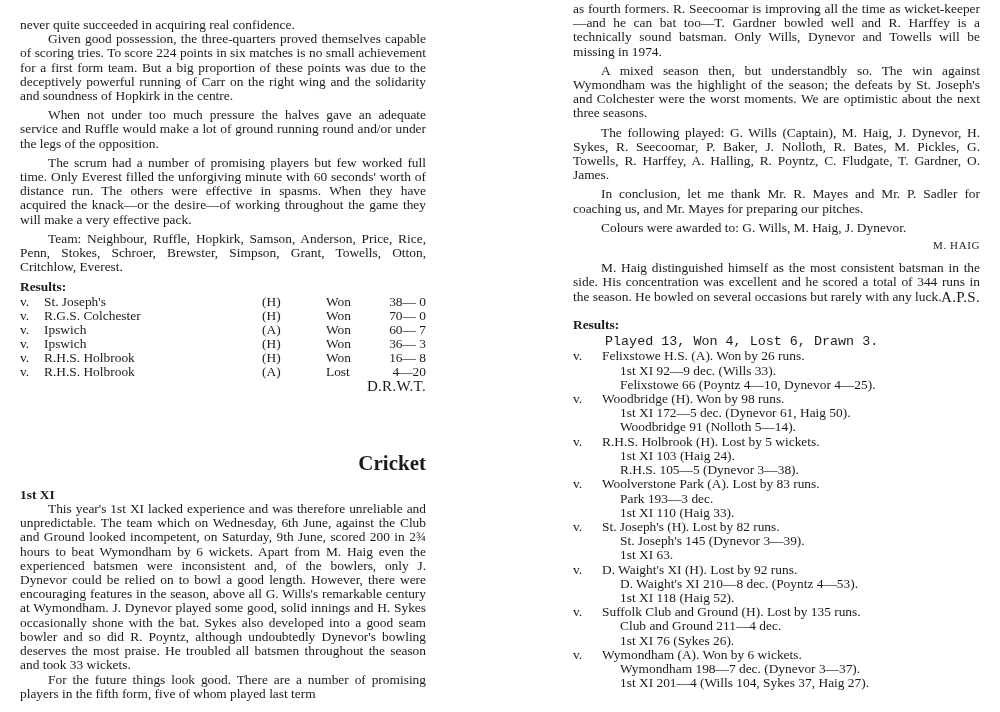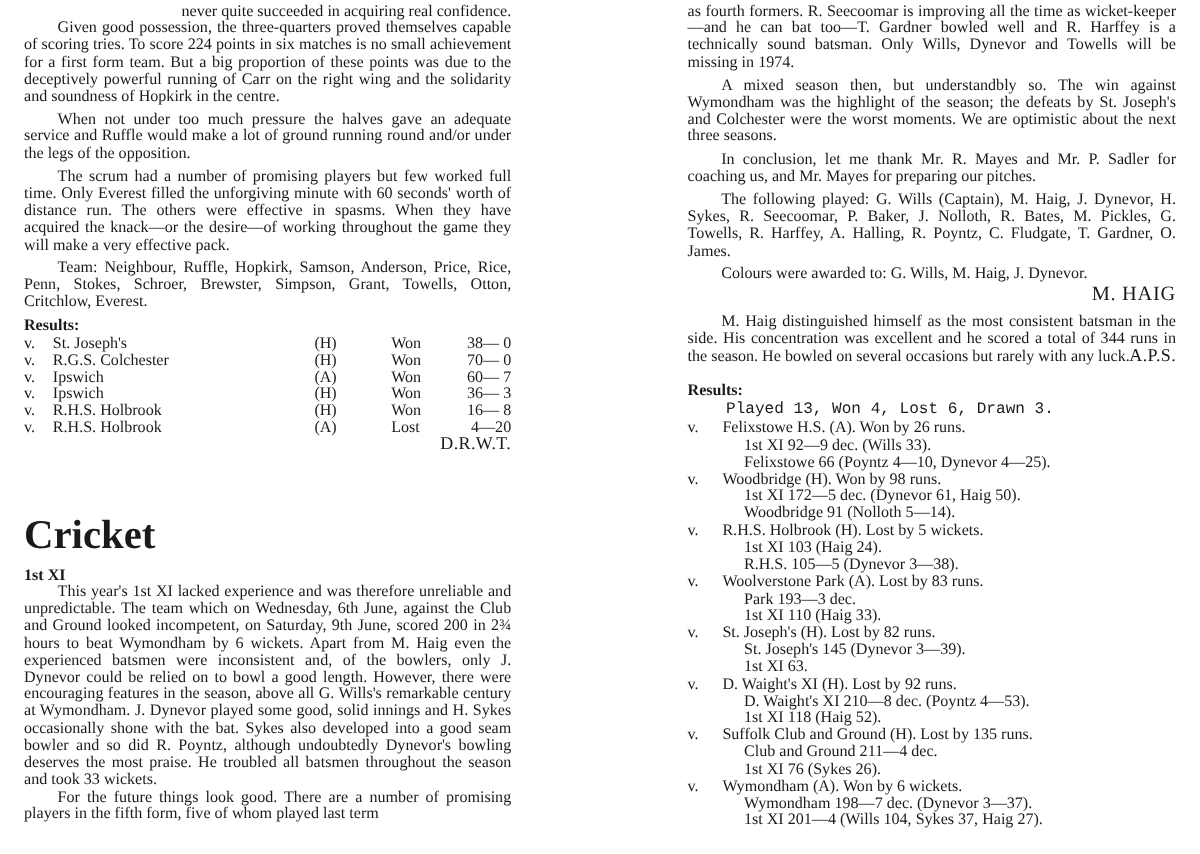--- a/index.html
+++ b/index.html
@@ -8,37 +8,37 @@
     font-family: "Liberation Serif", "DejaVu Serif", serif; color: #1a1a1a;
     font-size: 13.4px; line-height: 14.2px;
   }
   .col { position: absolute; top: 2px; }
   .left { left: 20px; width: 406px; }
   .right { left: 573px; width: 407px; }
   p { margin: 0; text-align: justify; }
   p.ind { text-indent: 28px; }
   p.gap { margin-top: 5px; }
   .sig { text-align: right; font-size: 15px; letter-spacing: 0.3px; }
-  .sig.caps { font-size: 17px; letter-spacing: 0.6px; }
+  .sig.caps { font-size: 11px; letter-spacing: 0.6px; }
   .results-head { font-weight: bold; margin-top: 6px; }
   .rtable { width: 100%; border-collapse: collapse; }
   .rtable td { padding: 0; vertical-align: top; line-height: 14px; }
   .rtable td.v { width: 24px; }
   .rtable td.team { width: 218px; }
   .rtable td.venue { width: 64px; }
   .rtable td.res { width: 58px; }
   .rtable td.score { text-align: right; }
-  .heading-cricket { font-size: 34px; font-weight: bold; line-height: 30px; margin-top: 55px; margin-bottom: 10px; }
+  .heading-cricket { font-size: 21px; font-weight: bold; text-align: right; line-height: 30px; margin-top: 55px; margin-bottom: 10px; }
   .subhead { font-weight: bold; }
   .rlist { margin-top: 3px; }
   .rlist .summary { padding-left: 32px; font-family: Liberation Mono, monospace; }
   .rlist .match { display: flex; }
   .rlist .match .v { width: 29px; flex: none; }
   .rlist .sub { padding-left: 47px; }
-  .left-p1 { text-align: right; }
+  .left-p1 { text-align: left; margin-top: 16px; }
 </style>
 </head>
 <body>
 
 <div class="col left">
   <p class="left-p1">never quite succeeded in acquiring real confidence.</p>
   <p class="ind">Given good possession, the three-quarters proved themselves capable of scoring tries. To score 224 points in six matches is no small achievement for a first form team. But a big proportion of these points was due to the deceptively powerful running of Carr on the right wing and the solidarity and soundness of Hopkirk in the centre.</p>
   <p class="ind gap">When not under too much pressure the halves gave an adequate service and Ruffle would make a lot of ground running round and/or under the legs of the opposition.</p>
   <p class="ind gap">The scrum had a number of promising players but few worked full time. Only Everest filled the unforgiving minute with 60 seconds' worth of distance run. The others were effective in spasms. When they have acquired the knack—or the desire—of working throughout the game they will make a very effective pack.</p>
   <p class="ind gap">Team: Neighbour, Ruffle, Hopkirk, Samson, Anderson, Price, Rice, Penn, Stokes, Schroer, Brewster, Simpson, Grant, Towells, Otton, Critchlow, Everest.</p>
@@ -94,22 +94,22 @@
 
   <div class="heading-cricket">Cricket</div>
   <div class="subhead">1st XI</div>
   <p class="ind">This year's 1st XI lacked experience and was therefore unreliable and unpredictable. The team which on Wednesday, 6th June, against the Club and Ground looked incompetent, on Saturday, 9th June, scored 200 in 2¾ hours to beat Wymondham by 6 wickets. Apart from M. Haig even the experienced batsmen were inconsistent and, of the bowlers, only J. Dynevor could be relied on to bowl a good length. However, there were encouraging features in the season, above all G. Wills's remarkable century at Wymondham. J. Dynevor played some good, solid innings and H. Sykes occasionally shone with the bat. Sykes also developed into a good seam bowler and so did R. Poyntz, although undoubtedly Dynevor's bowling deserves the most praise. He troubled all batsmen throughout the season and took 33 wickets.</p>
   <p class="ind">For the future things look good. There are a number of promising players in the fifth form, five of whom played last term</p>
 </div>
 
 <div class="col right">
   <p>as fourth formers. R. Seecoomar is improving all the time as wicket-keeper—and he can bat too—T. Gardner bowled well and R. Harffey is a technically sound batsman. Only Wills, Dynevor and Towells will be missing in 1974.</p>
   <p class="ind gap">A mixed season then, but understandbly so. The win against Wymondham was the highlight of the season; the defeats by St. Joseph's and Colchester were the worst moments. We are optimistic about the next three seasons.</p>
+  <p class="ind gap">The following played: G. Wills (Captain), M. Haig, J. Dynevor, H. Sykes, R. Seecoomar, P. Baker, J. Nolloth, R. Bates, M. Pickles, G. Towells, R. Harffey, A. Halling, R. Poyntz, C. Fludgate, T. Gardner, O. James.</p>
   <p class="ind gap">In conclusion, let me thank Mr. R. Mayes and Mr. P. Sadler for coaching us, and Mr. Mayes for preparing our pitches.</p>
-  <p class="ind gap">The following played: G. Wills (Captain), M. Haig, J. Dynevor, H. Sykes, R. Seecoomar, P. Baker, J. Nolloth, R. Bates, M. Pickles, G. Towells, R. Harffey, A. Halling, R. Poyntz, C. Fludgate, T. Gardner, O. James.</p>
   <p class="ind gap" style="text-align:left">Colours were awarded to: G. Wills, M. Haig, J. Dynevor.</p>
   <div class="sig caps" style="margin-top:3px">M. HAIG</div>
   <p class="ind" style="margin-top:9px">M. Haig distinguished himself as the most consistent batsman in the side. His concentration was excellent and he scored a total of 344 runs in the season. He bowled on several occasions but rarely with any luck.</p>
   <div class="sig" style="margin-top:-14px">A.P.S.</div>
 
   <div class="results-head" style="margin-top:14px">Results:</div>
   <div class="rlist">
     <div class="summary">Played 13, Won 4, Lost 6, Drawn 3.</div>
     <div id="match-list">
         <div>

